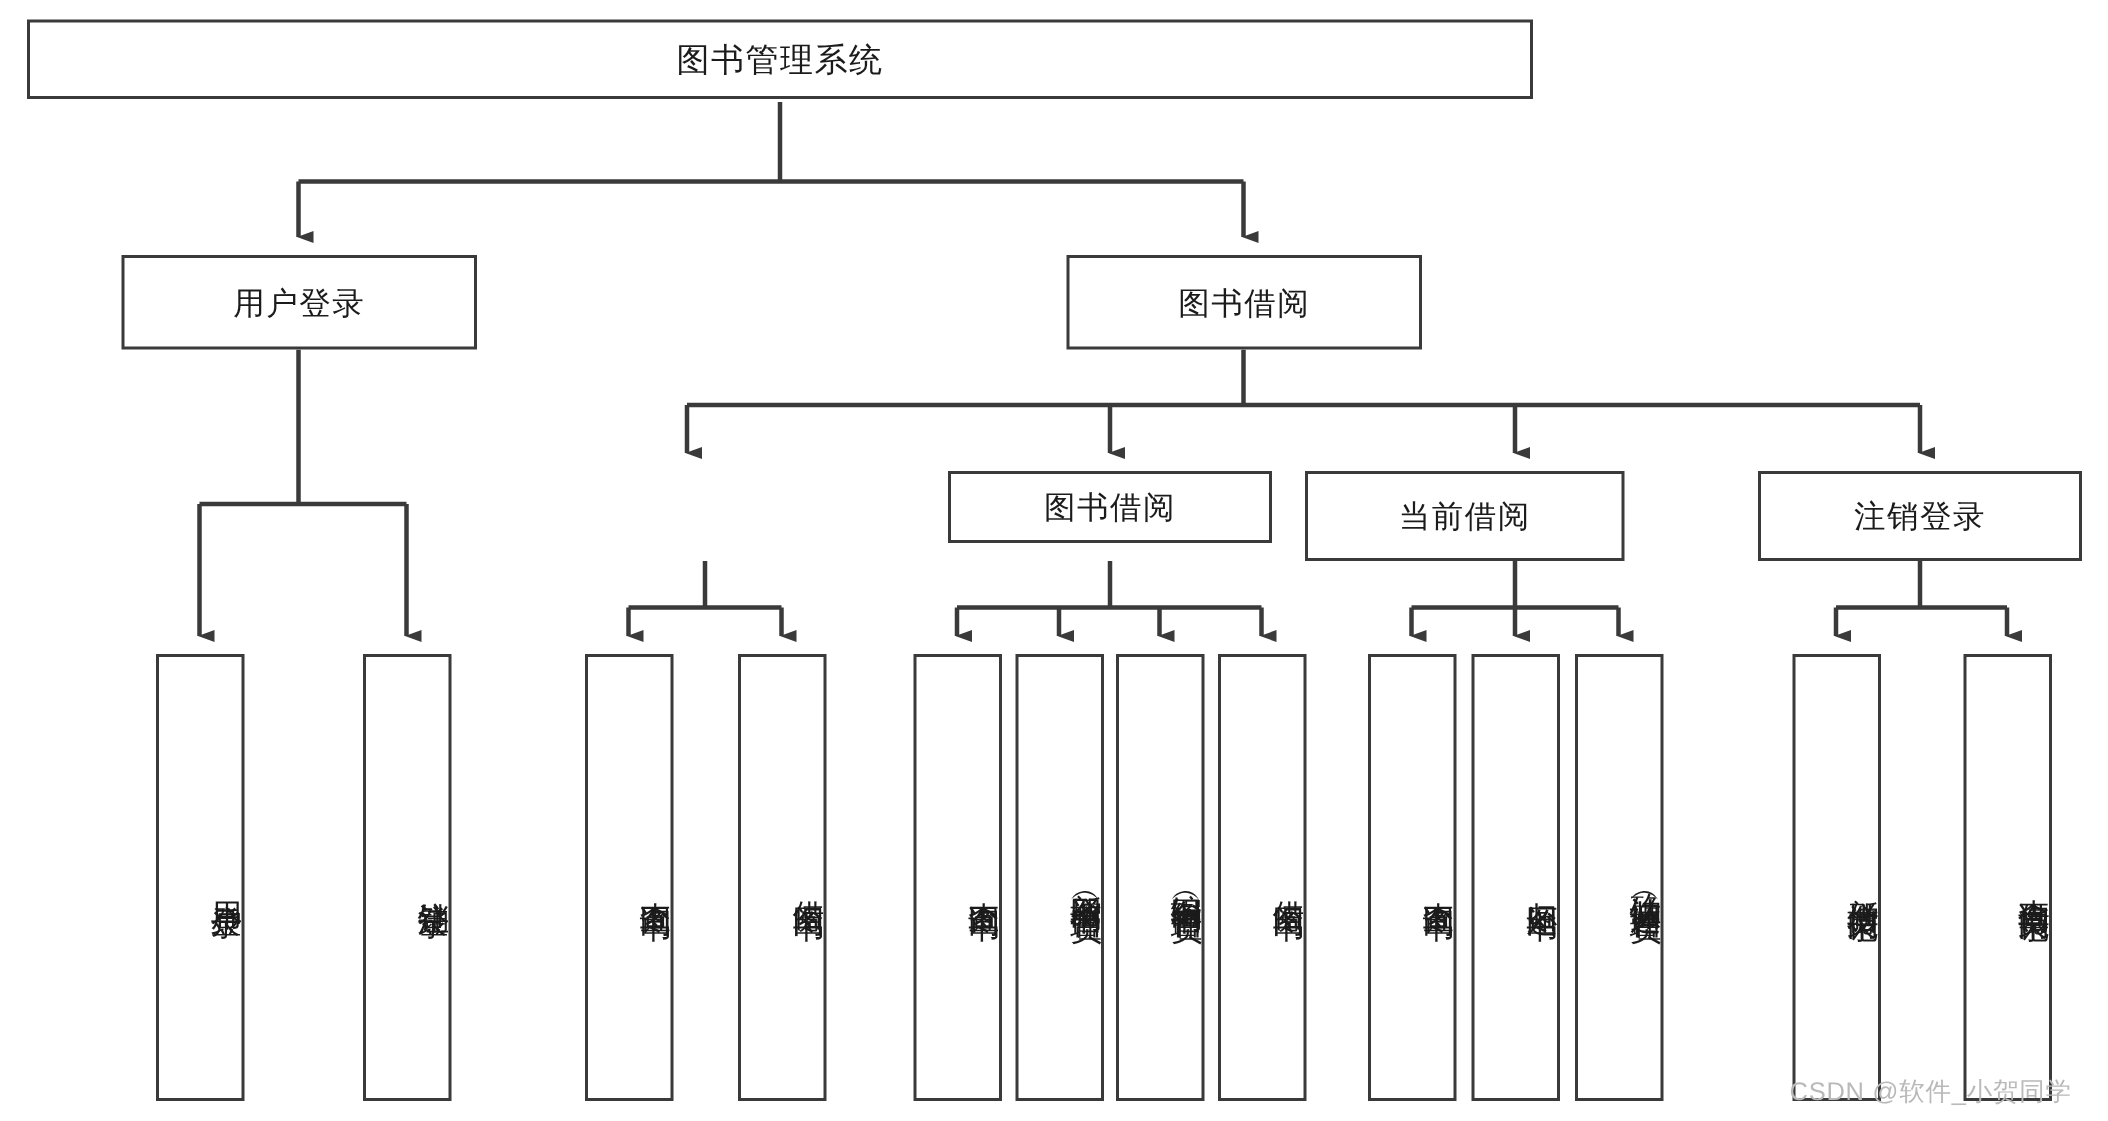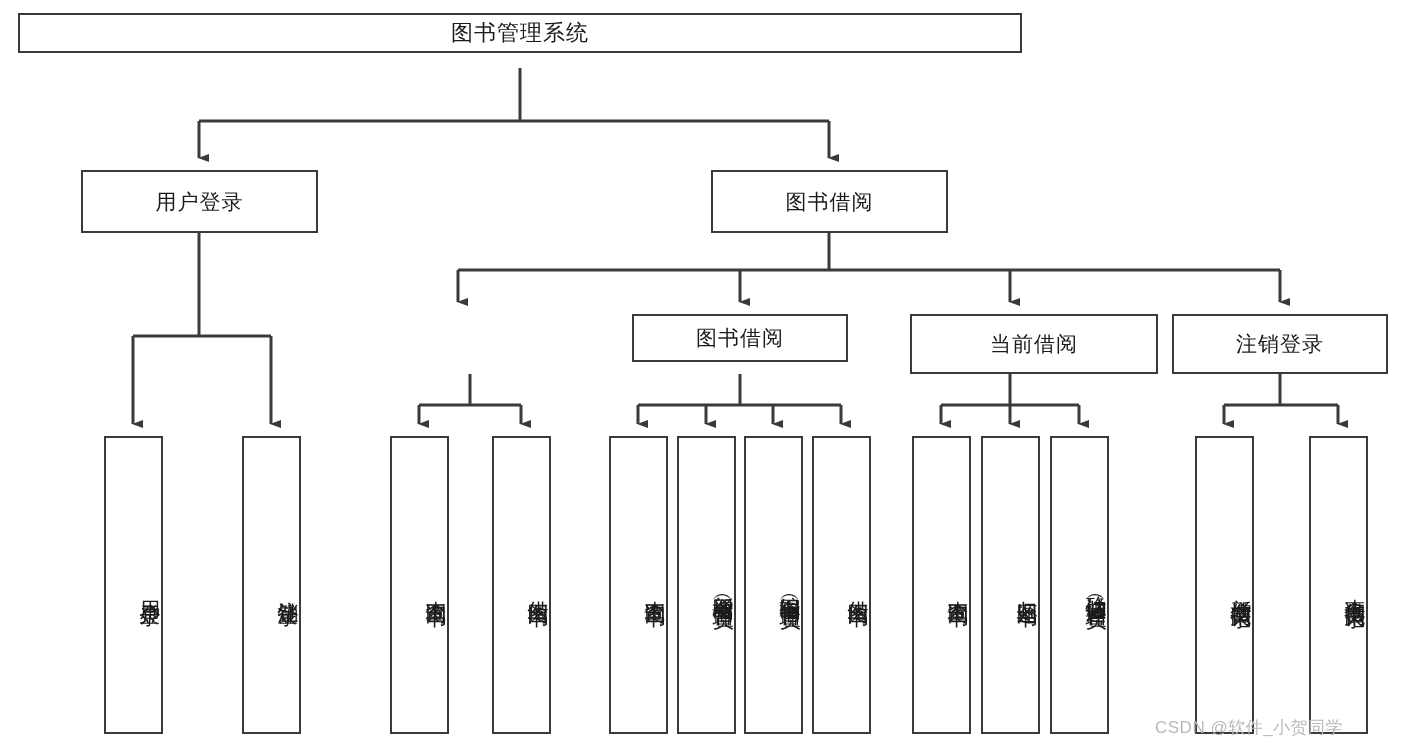--- a/index.html
+++ b/index.html
@@ -111,35 +111,35 @@
       <path d="M1010,405 L1010,424" marker-end="url(#arrow)"></path>
       <path d="M1079,405 L1079,424" marker-end="url(#arrow)"></path>
 
       <path d="M1280,374 L1280,405"></path>
       <path d="M1224,405 L1338,405"></path>
       <path d="M1224,405 L1224,424" marker-end="url(#arrow)"></path>
       <path d="M1338,405 L1338,424" marker-end="url(#arrow)"></path>
     </g>
   </svg>
 
-  <div class="node horiz root" style="left:18px; top:13px; width:1004px; height:40px;">
+  <div class="node horiz root" style="left:18px; top:13px; width:1004px; height:53px;">
     <span>图书管理系统</span>
   </div>
 
   <div class="node horiz" style="left:81px; top:170px; width:237px; height:63px;">
     <span>用户登录</span>
   </div>
   <div class="node horiz" style="left:711px; top:170px; width:237px; height:63px;">
     <span>图书借阅</span>
   </div>
 
   <div class="node horiz" style="left:632px; top:314px; width:216px; height:48px;">
     <span>图书借阅</span>
   </div>
-  <div class="node horiz" style="left:910px; top:314px; width:248px; height:60px;">
+  <div class="node horiz" style="left:870px; top:314px; width:213px; height:60px;">
     <span>当前借阅</span>
   </div>
   <div class="node horiz" style="left:1172px; top:314px; width:216px; height:60px;">
     <span>注销登录</span>
   </div>
 
   <div class="node vert" style="left:104px; top:436px; width:59px; height:298px;">
     <span class="vtext">用户登录</span>
   </div>
   <div class="node vert" style="left:242px; top:436px; width:59px; height:298px;">
@@ -176,15 +176,15 @@
     <span class="vtext">确认归还（管理员）</span>
   </div>
 
   <div class="node vert" style="left:1195px; top:436px; width:59px; height:298px;">
     <span class="vtext">新增借阅记录</span>
   </div>
   <div class="node vert" style="left:1309px; top:436px; width:59px; height:298px;">
     <span class="vtext">查询借阅记录</span>
   </div>
 
-  <div class="watermark" style="left:1155px; top:716px;">CSDN @软件_小贺同学</div>
+  <div class="watermark" style="left:1193px; top:716px;">CSDN @软件_小贺同学</div>
 
 </div>
 
 </body></html>

